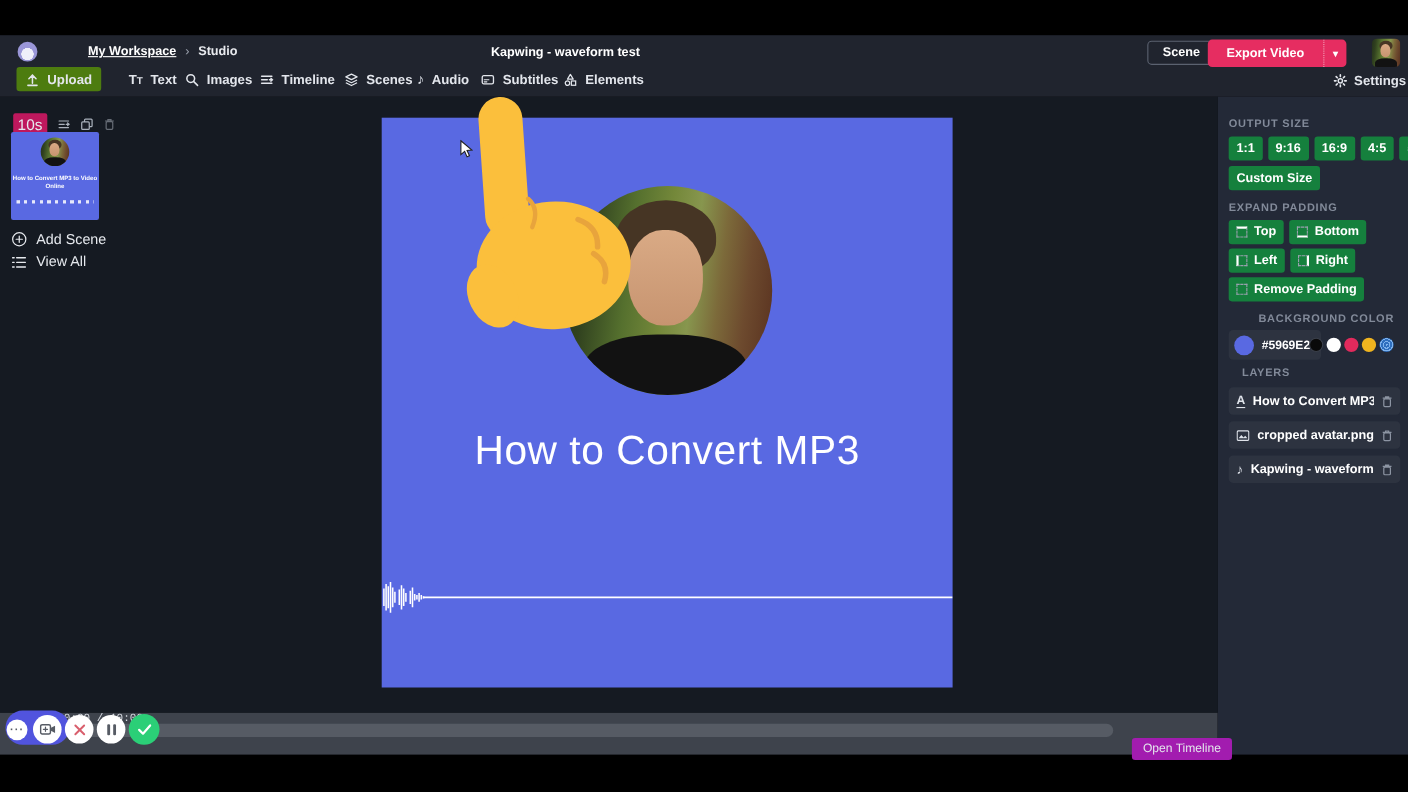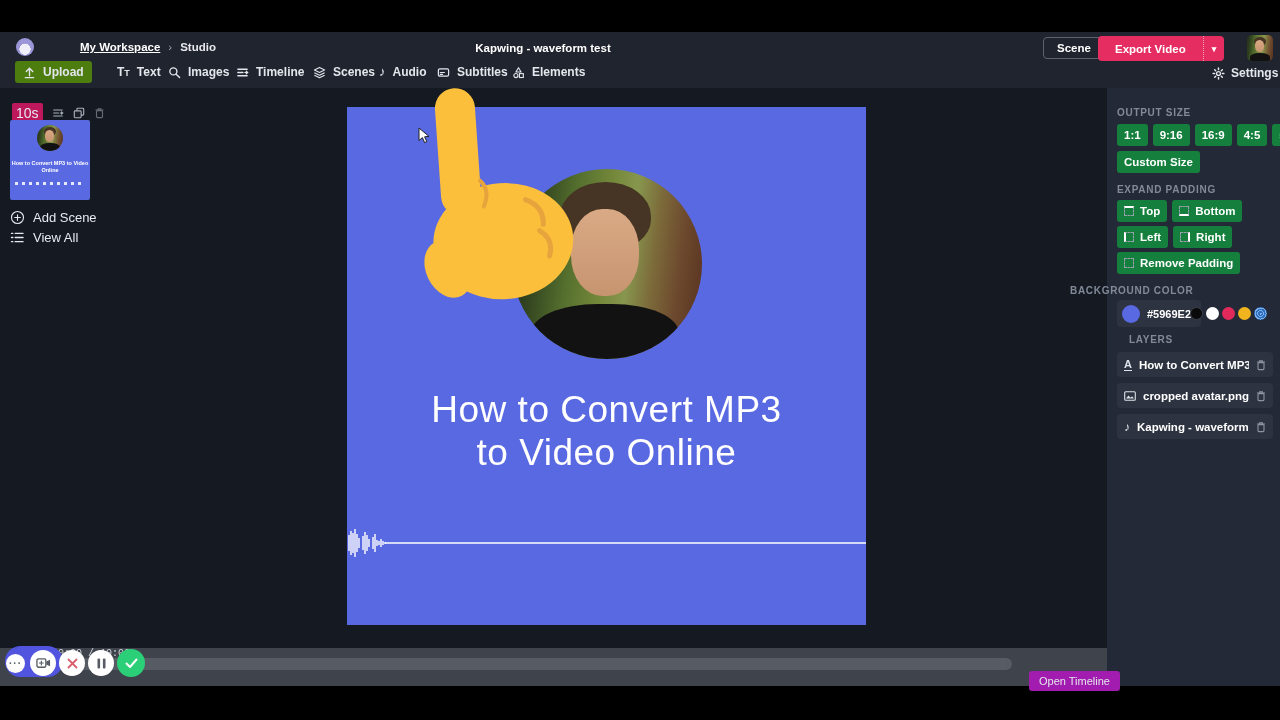--- a/index.html
+++ b/index.html
@@ -7,21 +7,21 @@
          font-family:"Liberation Sans",sans-serif;-webkit-font-smoothing:antialiased;}
   .abs{position:absolute;}
 
   
   .topchrome{left:0;top:32px;width:1280px;height:56px;background:#20242e;}
   .breadcrumb{left:16px;top:6px;display:flex;align-items:center;gap:8px;color:#e8eaee;font-size:11.5px;}
   .ws-avatar{width:18px;height:18px;border-radius:50%;background:radial-gradient(circle at 50% 62%,#efeffa 0 38%,#9a96d8 40% 100%);}
   .bc-ws{color:#fff;text-decoration:underline;font-weight:700;padding-left:38px;}
   .bc-sep{color:#9aa1ad;}
   .bc-page{color:#e8eaee;font-weight:700;}
-  .doc-title{left:0;top:10px;width:1028px;text-align:center;color:#fff;font-size:11.5px;font-weight:700;padding-left:29px;}
+  .doc-title{left:0;top:10px;width:1028px;text-align:center;color:#fff;font-size:11.5px;font-weight:700;}
   .share-btn{left:1043px;top:5px;padding:4px 13px;border:1px solid #5b6270;border-radius:4px;
              color:#fff;font-size:11.5px;font-weight:700;cursor:pointer;}
   .export-btn{left:1098px;top:4px;height:25px;display:flex;align-items:stretch;border-radius:4px;
               color:#fff;font-size:11.5px;font-weight:700;cursor:pointer;overflow:hidden;}
   .export-main{display:flex;align-items:center;padding:0 17px;}
   .export-caret{display:flex;align-items:center;padding:0 8px;border-left:1px dotted rgba(255,255,255,.55);font-size:9px;}
   .user-avatar{left:1247px;top:3px;width:26px;height:26px;border-radius:5px;overflow:hidden;}
 
   
   .tool{display:flex;align-items:center;gap:7px;color:#e3e6ec;font-size:12px;font-weight:700;cursor:pointer;padding:4px 8px;border-radius:3px;}
@@ -217,36 +217,35 @@
     <div class="thumb-wave"></div>
   </div>
 
   <div class="abs panel-item" style="left:10px;top:210px;">
     <svg width="15" height="15" viewBox="0 0 16 16">
       <circle cx="8" cy="8" r="6.4" stroke="#e6e9ee" stroke-width="1.2" fill="none"></circle>
       <path d="M8 5 V11 M5 8 H11" stroke="#e6e9ee" stroke-width="1.2" stroke-linecap="round"></path>
     </svg>
     <span>Add Scene</span>
   </div>
-  <div class="abs panel-item" style="left:10px;top:230px;">
+  <div class="abs panel-item" style="left:10px;top:230px;align-items:flex-end;">
     <svg width="15" height="13" viewBox="0 0 16 14">
       <path d="M1.5 2.5 H3 M5.5 2.5 H14 M1.5 7 H3 M5.5 7 H14 M1.5 11.5 H3 M5.5 11.5 H14" stroke="#e6e9ee" stroke-width="1.4" stroke-linecap="round"></path>
     </svg>
     <span>View All</span>
   </div>
 
   <div class="abs canvas" style="background: rgb(89, 105, 226);">
     <div class="avatar-photo canvas-avatar">
       <div class="hair"></div>
       <div class="face"></div>
       <div class="shirt"></div>
     </div>
     <div class="canvas-title">
       <div>How to Convert MP3</div>
-      <div>to Video Online</div>
     </div>
     <svg class="wave-svg" width="519" height="30" viewBox="0 0 519 30">
       <path d="M2 7V23M4 3V27M6 5V25M8 1V29M10 6V24M12 10V20M16 8V22M18 4V26M20 7V23M22 11V19M26 9V21M28 6V24M30 12V18M32 13V17M34 11V19M36 13V17M38 14V16" stroke="#ffffff" stroke-width="1.4" fill="none"></path>
       <path d="M38 15 H519" stroke="#ffffff" stroke-width="1.6" fill="none"></path>
     </svg>
   </div>
 
   <svg class="abs hand" width="170" height="220" viewBox="0 0 170 220">
     <g transform="rotate(-4 85 110)">
       <rect x="36" y="2" width="40" height="128" rx="20" fill="#fbbf3c"></rect>
@@ -323,21 +322,21 @@
     <span class="sbtn">
         <i class="pad-ic r"></i>
         <span>Right</span>
       </span>
   </div>
   <div class="abs sbtn" style="left:1117px;top:252px;">
     <i class="pad-ic"></i>
     <span>Remove Padding</span>
   </div>
 
-  <div class="abs sb-label" style="left:1070px;top:285px;">BACKGROUND COLOR</div>
+  <div class="abs sb-label" style="left:1144px;top:285px;">BACKGROUND COLOR</div>
   <div class="abs color-pill">
     <span class="color-dot" style="background: rgb(89, 105, 226);"></span>
     <span class="hex-text">#5969E2</span>
   </div>
   <div class="abs swatches">
     <span class="sw" style="border: 1px solid rgb(58, 63, 74); background: rgb(10, 10, 10);"></span>
     <span class="sw" style="background: rgb(255, 255, 255);"></span>
     <span class="sw" style="background: rgb(225, 42, 92);"></span>
     <span class="sw" style="background: rgb(240, 180, 31);"></span>
     <span class="sw sw-rainbow"></span>

